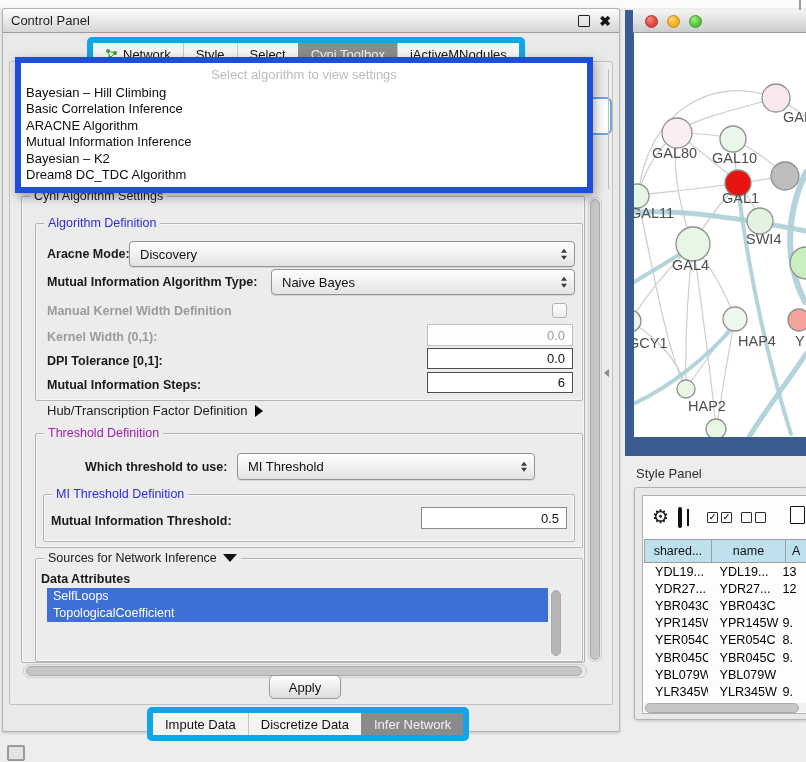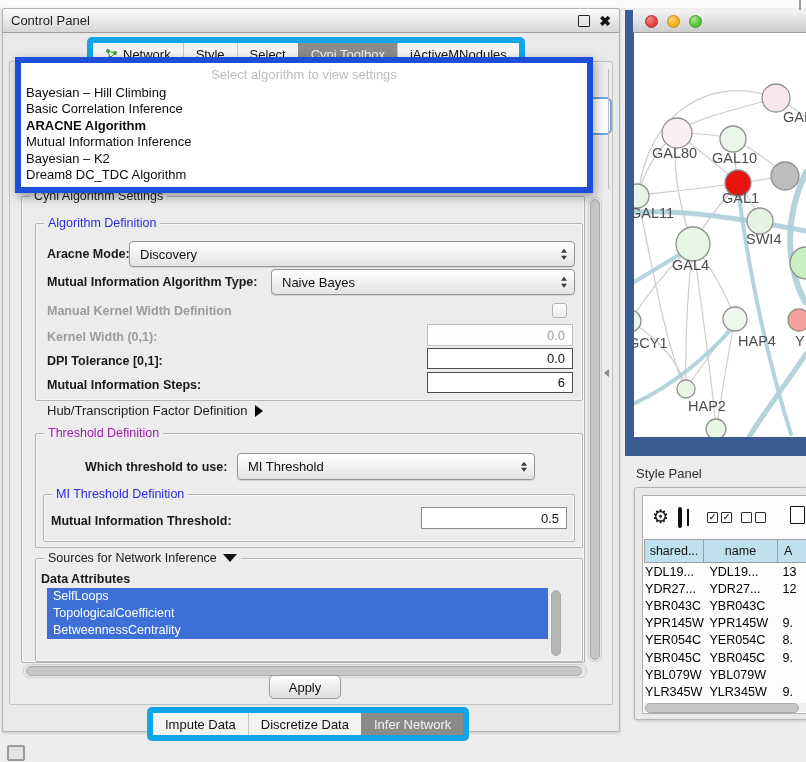--- a/index.html
+++ b/index.html
@@ -29,21 +29,21 @@
   .tri-up{width:0;height:0;border-left:3.5px solid transparent;border-right:3.5px solid transparent;border-bottom:4.5px solid #3a3a3a}
   .tri-dn{width:0;height:0;border-left:3.5px solid transparent;border-right:3.5px solid transparent;border-top:4.5px solid #3a3a3a}
   .field{position:absolute;background:#fff;border:1px solid #9a9a9a;font-size:13px;display:flex;align-items:center;justify-content:flex-end;padding:0 7px;color:#111}
   .field.strong{border:1.8px solid #4c4c4c}
   .field.dis{border:1px solid #c0c0c0;color:#9d9d9d;background:#fdfdfd}
   .checkbox{position:absolute;width:13px;height:13px;border:1px solid #b2b2b2;border-radius:3px;background:linear-gradient(#fefefe,#ececec)}
   
   .ddl{position:absolute;background:#fff;border:6px solid #1d4ed8;box-shadow:2px 4px 10px rgba(0,0,0,.35);z-index:20}
   .ddl .hdr{color:#bcbcbc;text-align:center;font-size:13px;padding:4px 0 3px}
   .ddl .item{font-size:13px;padding:0 5px;height:16.4px;line-height:16.4px;color:#0d0d0d;white-space:nowrap}
-  .ddl .item.bold{font-weight:bold}
+  .ddl .item.bold{font-weight:normal}
   
   .attr-item{color:#fff;background:#3d6fd6;font-size:12.5px;height:17px;line-height:17px;padding:0 6px;white-space:nowrap}
   
   .sb-track-v{position:absolute;background:#e7e7e7;border:1px solid #d2d2d2;border-radius:6px}
   .sb-thumb{position:absolute;background:#c6c6c6;border:1px solid #ababab;border-radius:6px}
   
   .btn{position:absolute;background:linear-gradient(#ffffff,#dcdcdc);border:1px solid #9a9a9a;border-radius:5px;font-size:13px;color:#111;display:flex;align-items:center;justify-content:center}
   
   .net-frame{position:absolute;background:#3b5c90}
   .net-titlebar{position:absolute;background:linear-gradient(#f4f4f4,#cdcdcd);border-bottom:1px solid #9b9b9b;display:flex;align-items:center;gap:9px;padding-left:12px}
@@ -60,21 +60,21 @@
   .tp-inner{position:absolute;background:#fdfdfd;border:1px solid #b0b0b0;overflow:hidden}
   .gear{font-size:19px;color:#111;line-height:19px}
   .col-ico{width:17px;height:14px;border:2px solid #111;border-radius:3px;position:relative}
   .col-ico:before{content:"";position:absolute;left:6.5px;top:0;width:2px;height:100%;background:#111}
   .cb{width:9px;height:9px;border:1.4px solid #2c2c2c;border-radius:1px;display:inline-block;font-size:9px;line-height:9px;text-align:center;color:#2c2c2c;font-weight:bold}
   .doc-ico{width:13px;height:16px;border:1.6px solid #111;border-radius:1px;background:#fff}
   .th-row{display:flex}
   .th{background:#bfe0ed;border:1px solid #9e9e9e;border-left:none;font-size:12.5px;color:#111;display:flex;align-items:center;justify-content:center;box-sizing:border-box;overflow:hidden;white-space:nowrap}
   .th:first-child{border-left:1px solid #9e9e9e}
   .trow{display:flex;height:17.2px;align-items:center;font-size:12.6px;color:#000;white-space:nowrap}
-  .td{overflow:hidden;box-sizing:border-box;padding-left:1px}
+  .td{overflow:hidden;box-sizing:border-box;padding-left:11px}
   .td.c1{width:68px}.td.c2{width:74px}.td.c3{width:30px;padding-left:4px}
   .ghost{position:absolute;color:#a9a9a9;font-size:12.5px;z-index:5}
   .remnant{position:absolute;z-index:4}
 </style>
 </head>
 <body>
 
 <div id="app">
 
   <div class="abs" style="left:0;top:0;width:806px;height:8px;background:#fbfbfb"></div>
@@ -193,21 +193,20 @@
       <span class="gtitle" style="display:flex;align-items:center;gap:6px">
         <span>Sources for Network Inference</span>
         <span style="width:0;height:0;border-left:7px solid transparent;border-right:7px solid transparent;border-top:8px solid #111"></span>
       </span>
     </div>
     <div class="abs lbl" style="left:38px;top:563px">Data Attributes</div>
     <div class="abs" style="left:44px;top:579px;width:501px;height:70px;overflow:hidden">
 
     <div class="attr-item">SelfLoops</div>
         <div class="attr-item">TopologicalCoefficient</div>
-        <div class="attr-item">BetweennessCentrality</div>
       </div>
     <div class="sb-track-v" style="left:547px;top:580px;width:11px;height:68px;border:none;background:#eef2fb">
       <div class="sb-thumb" style="left:1px;top:1px;width:8px;height:64px;background:#b5b5b5"></div>
     </div>
 
     <div class="abs" style="left:20px;top:655px;width:562px;height:12px;background:#e7e7e7;border:1px solid #d2d2d2;border-radius:6px">
       <div class="sb-thumb" style="left:2px;top:1px;width:554px;height:8px"></div>
     </div>
 
     <div class="btn" style="left:266px;top:666px;width:70px;height:22px">Apply</div>
@@ -303,21 +302,21 @@
           <span class="cb">✓</span>
         </span>
       <span class="abs" style="left:98px;top:16px;display:flex;gap:3px">
           <span class="cb"></span>
           <span class="cb"></span>
         </span>
       <span class="abs doc-ico" style="left:147px;top:10px"></span>
     </div>
 
     <div class="abs th-row" style="left:1px;top:43px">
-      <div class="th" style="width:60px;height:24px">shared...</div>
+      <div class="th" style="width:68px;height:24px">shared...</div>
       <div class="th" style="width:74px;height:24px">name</div>
       <div class="th" style="width:30px;height:24px;justify-content:flex-start;padding-left:6px">A</div>
     </div>
 
     <div class="abs" style="left:1px;top:67px;width:163px;height:139px;overflow:hidden">
 
         <div class="trow">
           <span class="td c1">YDL19...</span>
           <span class="td c2">YDL19...</span>
           <span class="td c3">13</span>

